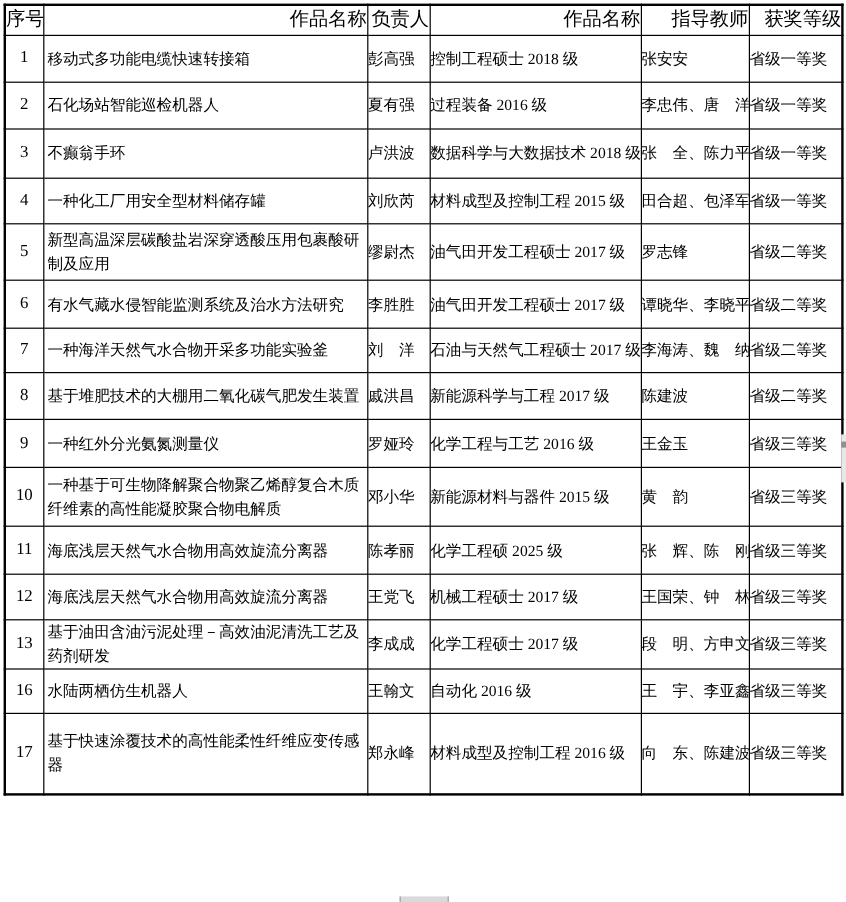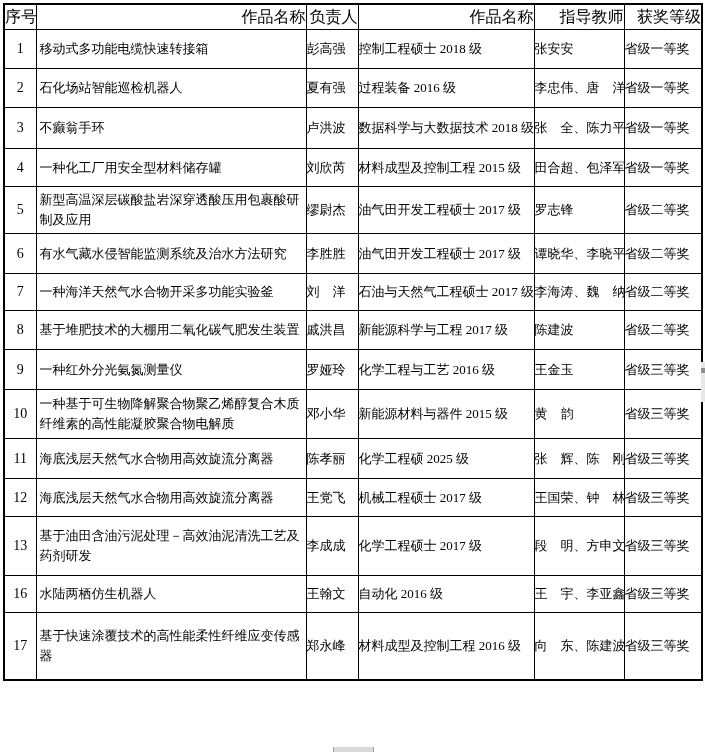--- a/index.html
+++ b/index.html
@@ -134,21 +134,21 @@
         <td class="c-award">省级三等奖</td>
       </tr>
       <tr style="height:38px">
         <td class="c-no">12</td>
         <td class="c-title">海底浅层天然气水合物用高效旋流分离器</td>
         <td class="c-leader">王党飞</td>
         <td class="c-major">机械工程硕士 2017 级</td>
         <td class="c-adv">王国荣、钟　林</td>
         <td class="c-award">省级三等奖</td>
       </tr>
-      <tr style="height:59px">
+      <tr style="height:41px">
         <td class="c-no">13</td>
         <td class="c-title">基于油田含油污泥处理－高效油泥清洗工艺及药剂研发</td>
         <td class="c-leader">李成成</td>
         <td class="c-major">化学工程硕士 2017 级</td>
         <td class="c-adv">段　明、方申文</td>
         <td class="c-award">省级三等奖</td>
       </tr>
       <tr style="height:37px">
         <td class="c-no">16</td>
         <td class="c-title">水陆两栖仿生机器人</td>

